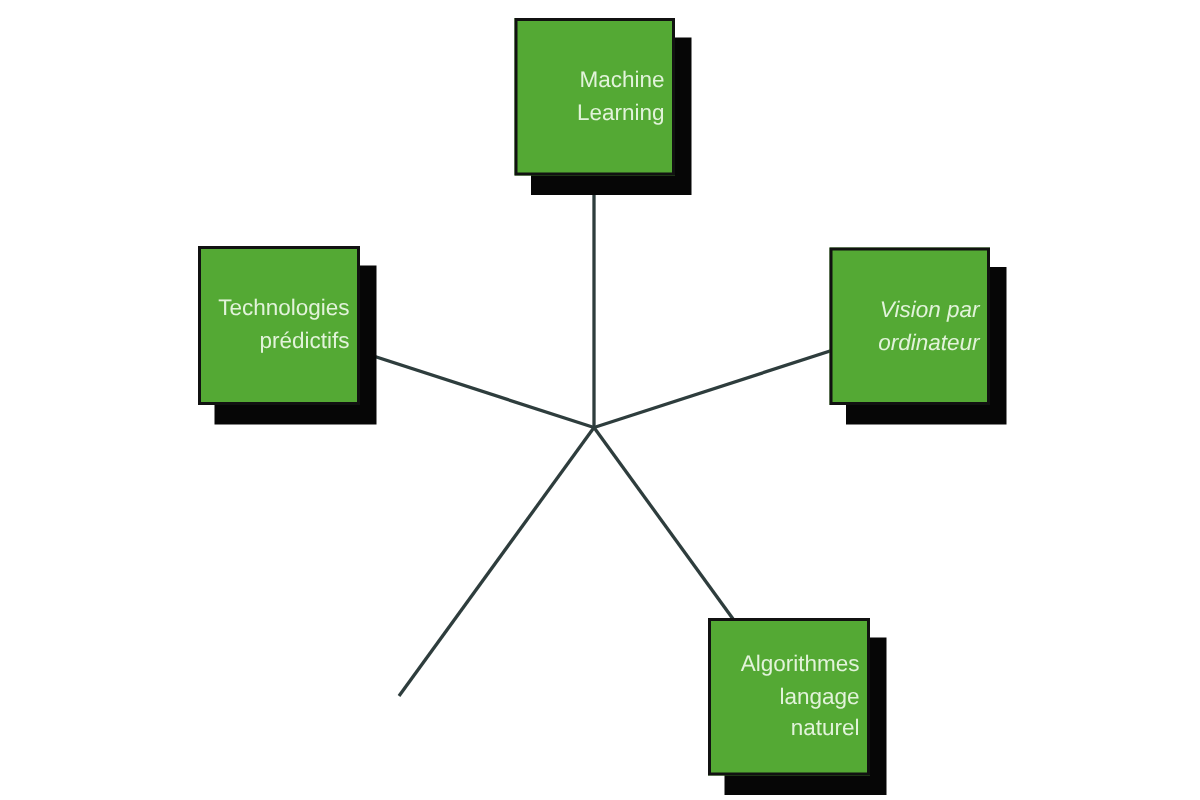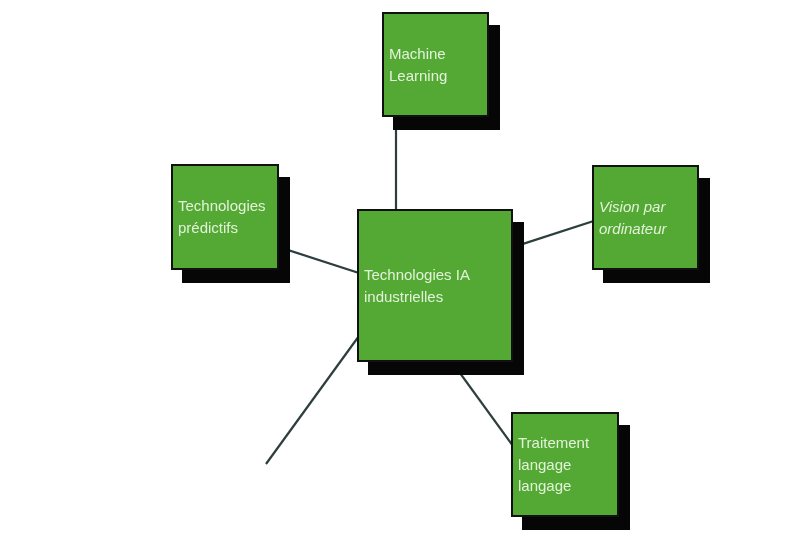--- a/index.html
+++ b/index.html
@@ -25,25 +25,24 @@
     stroke:var(--connector);
     stroke-width:2.2;
   }
   .node{
     position:absolute;z-index:2;
     box-sizing:border-box;
     background:var(--node-fill);
     border:2.5px solid var(--node-border);
     box-shadow:11px 13px 0 var(--shadow);
     display:flex;align-items:center;justify-content:center;
-    text-align:left;
+    text-align:right;
     color:var(--node-text);
     font-size:15px;line-height:1.45;
     padding:8px 5px;
-    margin-left:39px;
   }
   .node-center{left:318px;top:209px;width:156px;height:153px;}
   .node-top{left:343px;top:12px;width:107px;height:105px;}
   .node-left{left:132px;top:164px;width:108px;height:106px;}
   .node-right{left:553px;top:165px;width:107px;height:105px;font-style:italic;}
   .node-bottom-left{left:212px;top:412px;width:108px;height:105px;}
   .node-bottom-right{left:472px;top:412px;width:108px;height:105px;}
 </style>
 </head>
 <body>
@@ -51,34 +50,31 @@
 <div class="stage">
 
   <svg class="connectors" width="800" height="533" viewBox="0 0 800 533" aria-hidden="true">
     <line class="connector" x1="396" y1="285" x2="396" y2="64"></line>
     <line class="connector" x1="396" y1="285" x2="186" y2="217"></line>
     <line class="connector" x1="396" y1="285" x2="606" y2="217"></line>
     <line class="connector" x1="396" y1="285" x2="266" y2="464"></line>
     <line class="connector" x1="396" y1="285" x2="526" y2="464"></line>
   </svg>
 
-  <div class="node node-center">
-    <span class="node-label">Technologies IA industrielles</span>
-  </div>
 
   <div class="node node-top">
     <span class="node-label">Machine Learning</span>
   </div>
 
   <div class="node node-left">
     <span class="node-label">Technologies prédictifs</span>
   </div>
 
   <div class="node node-right">
     <span class="node-label">Vision par ordinateur</span>
   </div>
 
 
   <div class="node node-bottom-right">
-    <span class="node-label">Traitement langage langage</span>
+    <span class="node-label">Algorithmes langage naturel</span>
   </div>
 
 </div>
 
 </body></html>

